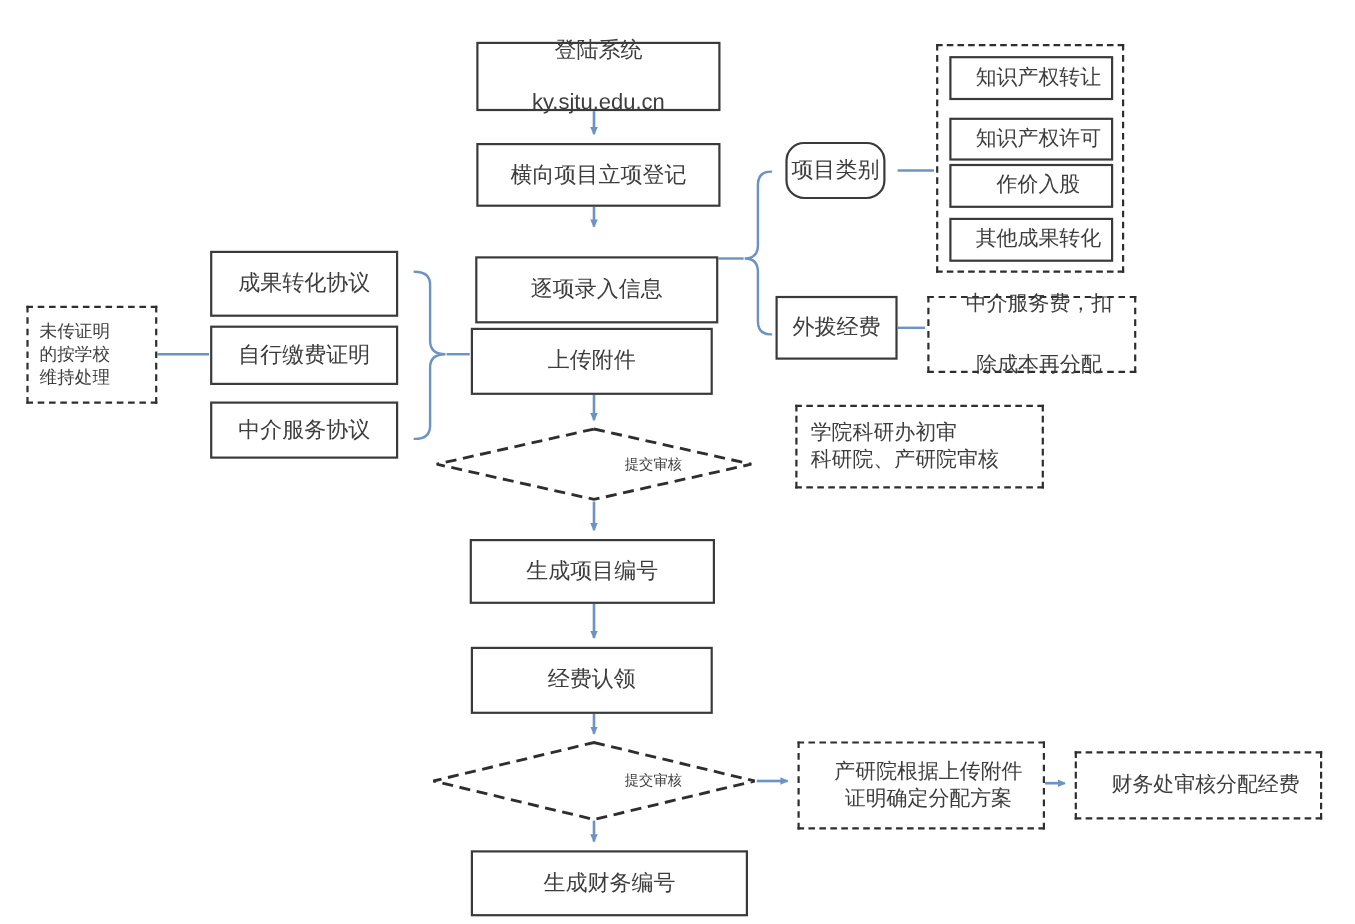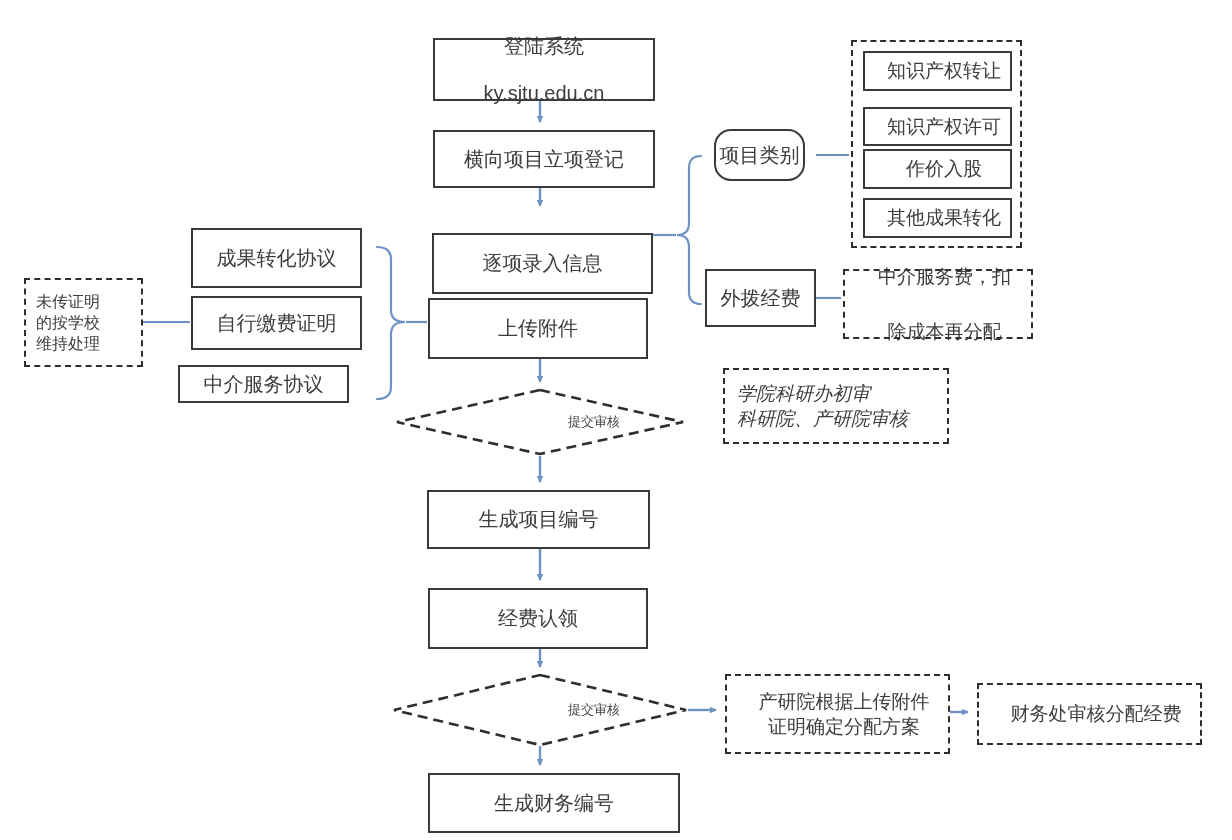--- a/index.html
+++ b/index.html
@@ -11,21 +11,21 @@
   .box{
     position:absolute;background:#ffffff;border:2.5px solid #3a3a3a;
     display:flex;flex-direction:column;align-items:center;justify-content:center;
     text-align:center;font-size:20px;line-height:1.32;box-sizing:border-box;
   }
   .dashed{border:2.5px dashed #2e2e2e;}
   .thin{border-width:2px;}
   .group{background:transparent;}
   .leftnote{font-size:16px;align-items:flex-start;padding-left:10px;text-align:left;}
   .notetext{font-size:19px;padding-left:13px;}
-  .alignleft{align-items:flex-start;padding-left:12px;text-align:left;font-style:italic;}
+  .alignleft{align-items:flex-start;padding-left:12px;text-align:left;}
   .diamond-label{
     position:absolute;display:flex;align-items:center;justify-content:flex-end;
     font-size:13px;background:transparent;
   }
   .line{display:block;}
 </style>
 </head>
 <body>
 
 <div class="canvas">
@@ -111,21 +111,21 @@
     <span class="line">的按学校</span>
     <span class="line">维持处理</span>
   </div>
 
   <div class="box" style="left:191px;top:228px;width:171px;height:60px;">
     <span>成果转化协议</span>
   </div>
   <div class="box" style="left:191px;top:296px;width:171px;height:54px;">
     <span>自行缴费证明</span>
   </div>
-  <div class="box" style="left:178px;top:365px;width:171px;height:38px;">
+  <div class="box" style="left:191px;top:365px;width:171px;height:52px;">
     <span>中介服务协议</span>
   </div>
 
   <div class="box" style="left:714px;top:129px;width:91px;height:52px;border-radius:17px;">
     <span>项目类别</span>
   </div>
 
   <div class="box dashed group" style="left:851px;top:40px;width:171px;height:208px;"></div>
   <div class="box thin notetext" style="left:863px;top:51px;width:149px;height:40px;">
     <span>知识产权转让</span>

